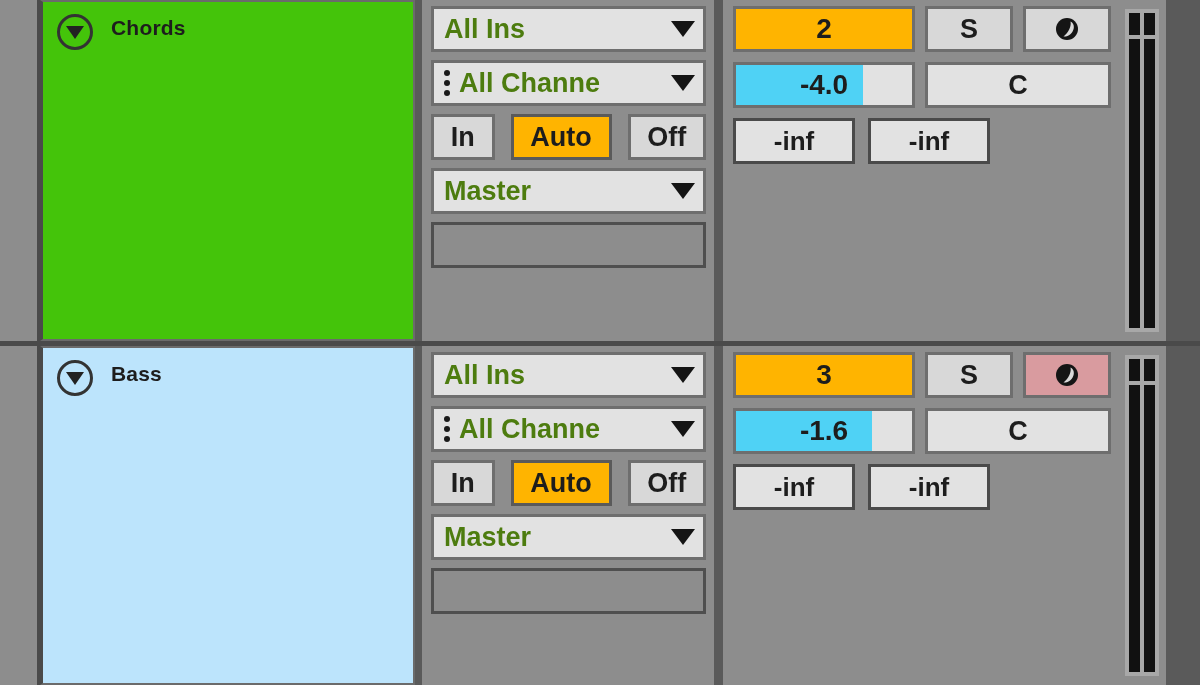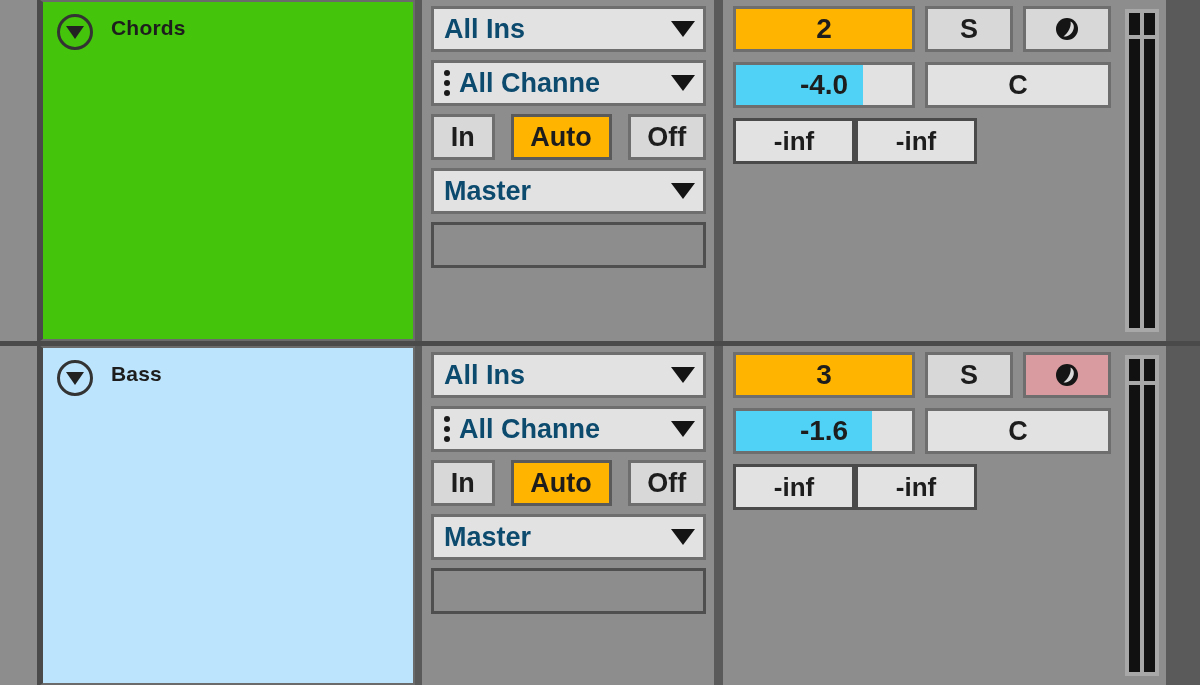--- a/index.html
+++ b/index.html
@@ -92,21 +92,21 @@
     position: relative;
     height: 46px;
     margin-bottom: 8px;
     background: #e2e2e2;
     border: 3px solid #6e6e6e;
     display: flex;
     align-items: center;
     padding-left: 10px;
     font-size: 27px;
     font-weight: bold;
-    color: #0c4a6e;
+    color: #4d7c0f;
     overflow: hidden;
     white-space: nowrap;
   }
   .io-field .caret {
     position: absolute;
     right: 8px; top: 50%;
     transform: translateY(-50%);
     width: 0; height: 0;
     border-left: 12px solid transparent;
     border-right: 12px solid transparent;
@@ -198,21 +198,21 @@
     display: flex; align-items: center; justify-content: center;
     font-size: 28px; font-weight: bold; color: #1d1d1d; border-radius: 17px;
   }
   .pan-box {
     width: 186px;
     background: #e2e2e2;
     border: 3px solid #6e6e6e;
     display: flex; align-items: center; justify-content: center;
     font-size: 27px; font-weight: bold; color: #1d1d1d;
   }
-  .send-row { gap: 0; }
+  .send-row { gap: 13px; }
   .send-box {
     width: 122px;
     background: #e2e2e2;
     border: 3px solid #4a4a4a;
     display: flex; align-items: center; justify-content: center;
     font-size: 26px; font-weight: bold; color: #1d1d1d;
   }
 
   
   .meters {

